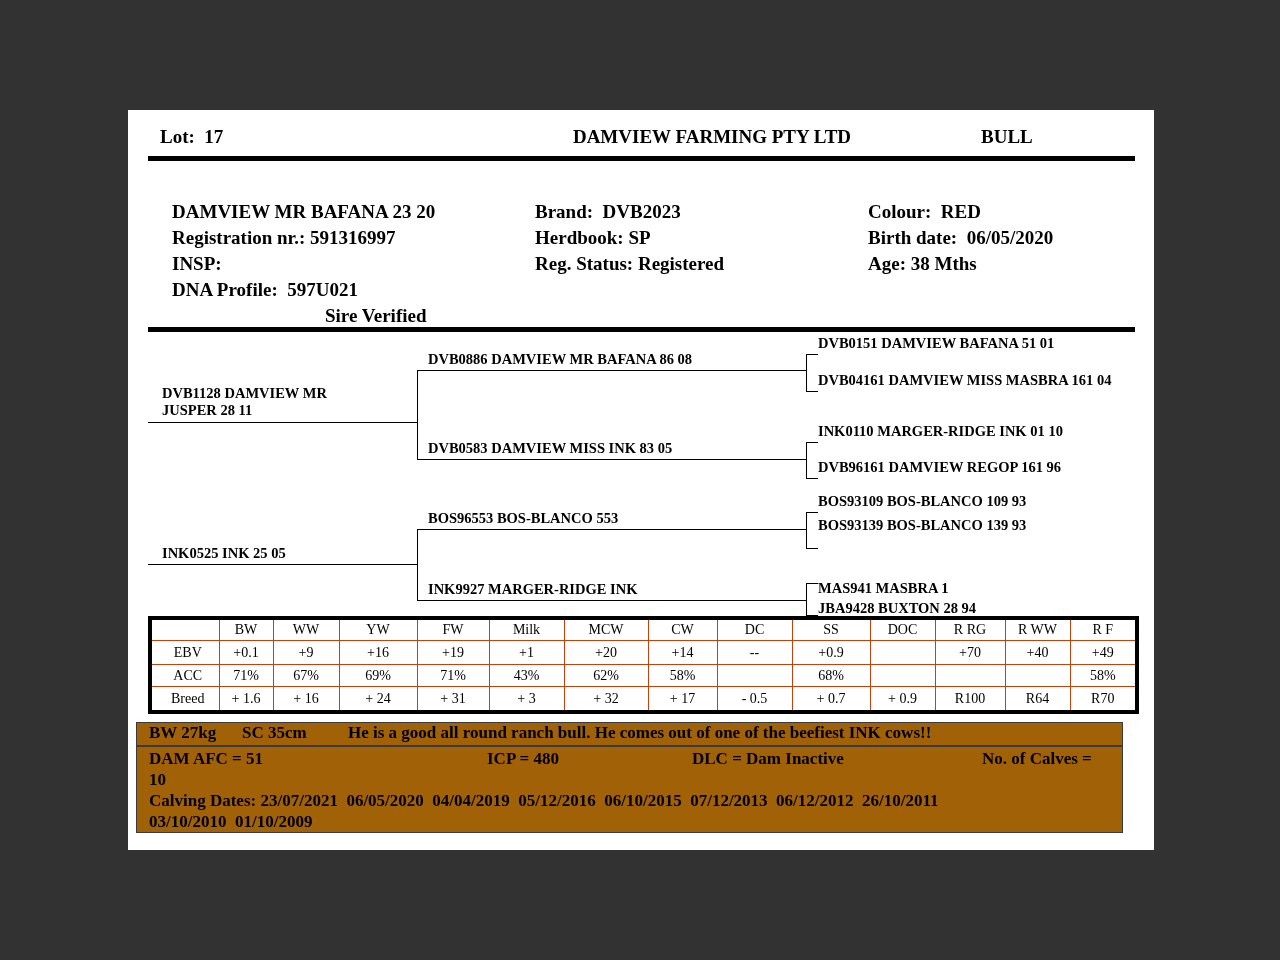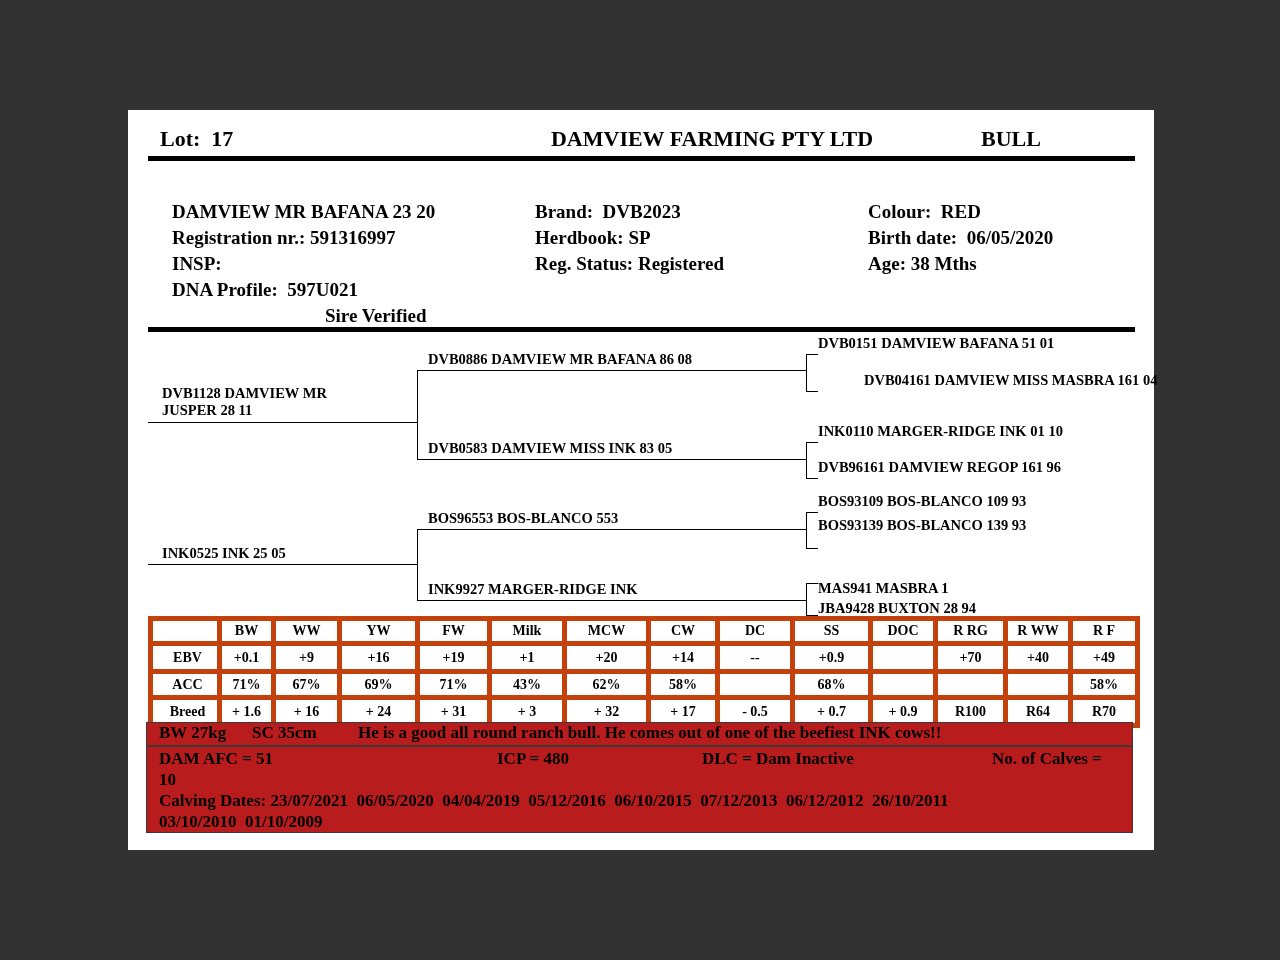--- a/index.html
+++ b/index.html
@@ -6,44 +6,44 @@
   body {
     width:1280px; height:960px; position:relative;
     background:#323232; overflow:hidden;
     font-family:"Liberation Serif","DejaVu Serif",serif;
   }
   .page {
     position:absolute; left:128px; top:110px; width:1026px; height:740px;
     background:#ffffff; color:#000;
   }
   .abs {position:absolute; font-weight:bold; white-space:pre; color:#000;}
-  .hdr-text {font-size:22px; top:16px;}
+  .hdr-text {font-size:19px; top:16px;}
   .info-text {font-size:19px;}
   .rule {position:absolute; left:20px; width:987px; height:5px; background:#000;}
   .ped {position:absolute; left:0; top:222px; width:1026px; height:284px;}
   .ped-name {position:absolute; font-weight:bold; font-size:14.5px; line-height:17px; white-space:nowrap; color:#000;}
   .ped-name.wrap2 {white-space:normal; width:212px;}
   .hline {position:absolute; height:1px; background:#000;}
   .vline {position:absolute; width:1px; background:#000;}
   table.ebv {
     position:absolute; left:20px; top:506px; width:987px;
     border-collapse:collapse; table-layout:fixed;
     border:4px solid #000;
   }
   table.ebv th, table.ebv td {
-    border:5px solid #c2410c; font-weight:bold; font-size:14px;
+    border:1px solid #c2410c; font-weight:normal; font-size:14px;
     text-align:center; padding:0 2px; overflow:hidden;
     font-family:"Liberation Serif","DejaVu Serif",serif;
   }
   table.ebv .lbl {text-align:center; padding-left:7px;}
   tr.r-head > * {height:20px;}
   tr.r-ebv  > * {height:23px; border-bottom:5px double #4d4d4d;}
   tr.r-acc  > * {height:21px;}
   tr.r-breed> * {height:23px;}
-  .box {position:absolute; left:18px; width:985px; border:1px solid #3a3a3a; background:#b91c1c;}
+  .box {position:absolute; left:8px; width:985px; border:1px solid #3a3a3a; background:#a16207;}
   .comment-box {top:612px; height:22px;}
   .dam-box {top:636px; height:85px;}
   .box .abs {font-size:17px;}
 </style>
 </head>
 <body>
 
 <div class="page">
 
   <span class="abs hdr-text" style="left:32px;">Lot:  17</span>
@@ -68,21 +68,21 @@
 
     <div class="ped-name wrap2" style="left:34px; top:53px;">DVB1128 DAMVIEW MR JUSPER 28 11</div>
     <div class="ped-name" style="left:34px; top:213px;">INK0525 INK 25 05</div>
 
     <div class="ped-name" style="left:300px; top:19px;">DVB0886 DAMVIEW MR BAFANA 86 08</div>
     <div class="ped-name" style="left:300px; top:108px;">DVB0583 DAMVIEW MISS INK 83 05</div>
     <div class="ped-name" style="left:300px; top:178px;">BOS96553 BOS-BLANCO 553</div>
     <div class="ped-name" style="left:300px; top:249px;">INK9927 MARGER-RIDGE INK</div>
 
     <div class="ped-name" style="left:690px; top:3px;">DVB0151 DAMVIEW BAFANA 51 01</div>
-    <div class="ped-name" style="left:690px; top:40px;margin-left:46px;">DVB04161 DAMVIEW MISS MASBRA 161 04</div>
+    <div class="ped-name" style="left:690px; top:40px;">DVB04161 DAMVIEW MISS MASBRA 161 04</div>
     <div class="ped-name" style="left:690px; top:91px;">INK0110 MARGER-RIDGE INK 01 10</div>
     <div class="ped-name" style="left:690px; top:127px;">DVB96161 DAMVIEW REGOP 161 96</div>
     <div class="ped-name" style="left:690px; top:161px;">BOS93109 BOS-BLANCO 109 93</div>
     <div class="ped-name" style="left:690px; top:185px;">BOS93139 BOS-BLANCO 139 93</div>
     <div class="ped-name" style="left:690px; top:248px;">MAS941 MASBRA 1</div>
     <div class="ped-name" style="left:690px; top:268px;">JBA9428 BUXTON 28 94</div>
 
     <div class="hline" style="left:20px; top:90px;  width:269px;"></div>
     <div class="hline" style="left:20px; top:232px; width:269px;"></div>
 

